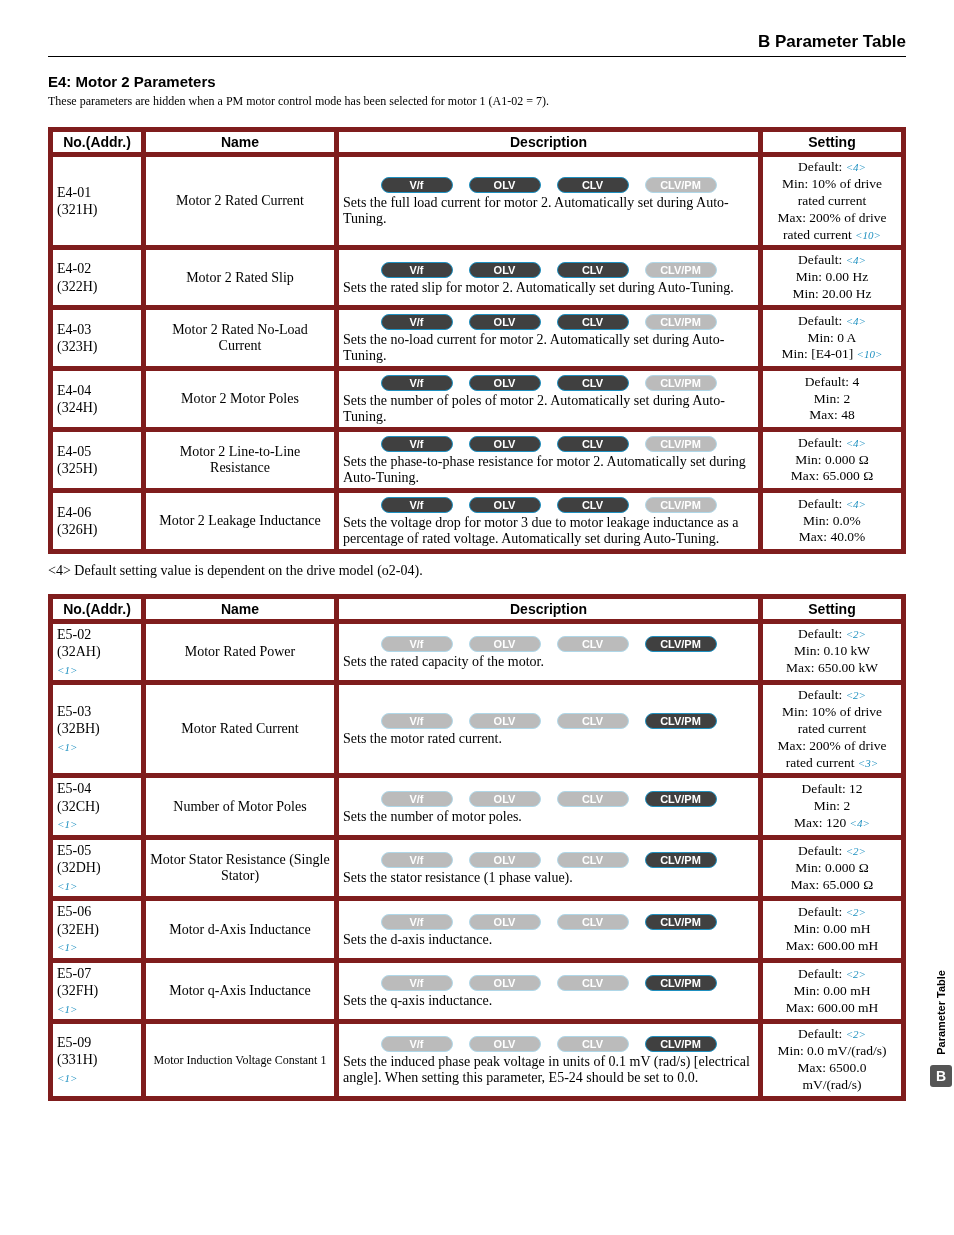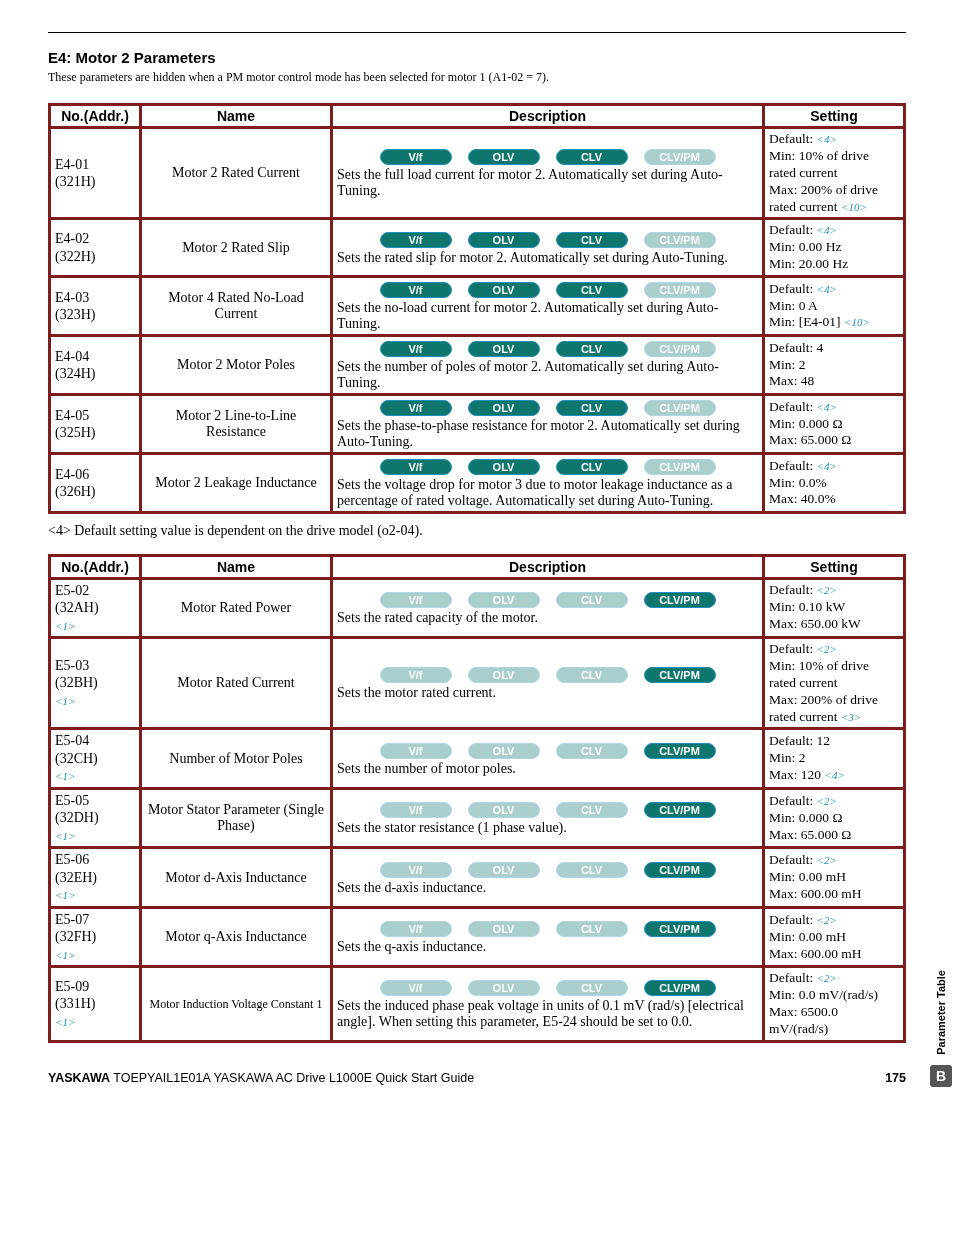--- a/index.html
+++ b/index.html
@@ -38,21 +38,21 @@
     font-size: 12px;
     margin-bottom: 18px;
   }
   table.param {
     border-collapse: collapse;
     width: 100%;
     font-size: 14px;
     margin-bottom: 8px;
   }
   table.param th, table.param td {
-    border: 3px solid #7f1d1d;
+    border: 5px solid #7f1d1d;
     vertical-align: middle;
     padding: 2px 4px;
   }
   table.param th {
     font-family: Arial, Helvetica, sans-serif;
     font-weight: bold;
     text-align: center;
     font-size: 14px;
   }
   .col-no   { width: 80px; text-align: center; }
@@ -64,21 +64,21 @@
     display: block;
     margin: 2px 0 2px 0;
     text-align: center;
   }
   .tag {
     display: inline-block;
     font-family: Arial, Helvetica, sans-serif;
     font-weight: bold;
     font-size: 11px;
     color: #fff;
-    background: #0f766e;
+    background: #404040;
     border-radius: 9px;
     padding: 1px 14px 1px 14px;
     margin: 0 8px;
     border: 1px solid #1e90c0;
     min-width: 42px;
     text-align:center;
   }
   .tag.dim {
     opacity: 0.35;
     color: #fff;
@@ -119,26 +119,27 @@
     font-family: Arial, Helvetica, sans-serif;
     font-weight: bold;
     border-radius: 3px;
     width: 22px;
     height: 22px;
     line-height: 22px;
     text-align: center;
     font-size: 14px;
     margin: 0 auto;
   }
-  .set-line { display:block; line-height:1.25;}
+  .set-line { display:block; line-height:1.25;text-align:center;}
 </style>
 </head>
 <body>
 
 <div class="page">
+  <div class="hdr-right">B  Parameter Table</div>
   <hr class="hdr-rule">
 
   <div class="section-title">E4: Motor 2 Parameters</div>
   <div class="section-lead">These parameters are hidden when a PM motor control mode has been selected for motor 1 (A1-02 = 7).</div>
 
   <table class="param">
     <thead>
         <tr>
       <th class="col-no">No.(Addr.)</th>
       <th class="col-name">Name</th>
@@ -174,21 +175,21 @@
           <td class="col-set">
             <span class="set-line">Default: <span class="note-ref">&lt;4&gt;</span></span>
             <span class="set-line">Min: 0.00 Hz</span>
             <span class="set-line">Min: 20.00 Hz</span>
           </td>
         </tr>
         <tr>
           <td class="col-no">
             <div class="addr-block">E4-03<br>(323H)</div>
           </td>
-          <td class="col-name">Motor 4 Rated No-Load Current</td>
+          <td class="col-name">Motor 2 Rated No-Load Current</td>
           <td class="col-desc">
             <span class="tags"><span class="tag">V/f</span><span class="tag">OLV</span><span class="tag">CLV</span><span class="tag dim">CLV/PM</span></span>
             <span class="desc-line">Sets the no-load current for motor 2. Automatically set during Auto-Tuning.</span>
           </td>
           <td class="col-set">
             <span class="set-line">Default: <span class="note-ref">&lt;4&gt;</span></span>
             <span class="set-line">Min: 0 A</span>
             <span class="set-line">Min: [E4-01]  <span class="note-ref">&lt;10&gt;</span></span>
           </td>
         </tr>
@@ -297,21 +298,21 @@
           <td class="col-set">
             <span class="set-line">Default: 12</span>
             <span class="set-line">Min: 2</span>
             <span class="set-line">Max: 120 <span class="note-ref">&lt;4&gt;</span></span>
           </td>
         </tr>
         <tr>
           <td class="col-no">
             <div class="addr-block">E5-05<br>(32DH)<br><span class="note-ref">&lt;1&gt;</span></div>
           </td>
-          <td class="col-name">Motor Stator Parameter (Single Phase)</td>
+          <td class="col-name">Motor Stator Resistance (Single Stator)</td>
           <td class="col-desc">
             <span class="tags"><span class="tag dim">V/f</span><span class="tag dim">OLV</span><span class="tag dim">CLV</span><span class="tag">CLV/PM</span></span>
             <span class="desc-line">Sets the stator resistance (1 phase value).</span>
           </td>
           <td class="col-set">
             <span class="set-line">Default: <span class="note-ref">&lt;2&gt;</span></span>
             <span class="set-line">Min: 0.000 Ω</span>
             <span class="set-line">Max: 65.000 Ω</span>
           </td>
         </tr>
@@ -356,24 +357,18 @@
           </td>
           <td class="col-set">
             <span class="set-line">Default: <span class="note-ref">&lt;2&gt;</span></span>
             <span class="set-line">Min: 0.0 mV/(rad/s)</span>
             <span class="set-line">Max: 6500.0 mV/(rad/s)</span>
           </td>
         </tr>
       </tbody>
   </table>
 
-  <div class="footer">
-    <div class="footer-left">
-      <span class="brand">YASKAWA</span><span> TOEPYAIL1E01A YASKAWA AC Drive L1000E Quick Start Guide</span>
-    </div>
-    <div class="footer-right">175</div>
-  </div>
 </div>
 
 <div class="side-tab">
   <span class="side-label">Parameter Table</span>
   <span class="side-badge">B</span>
 </div>
 
 </body></html>

